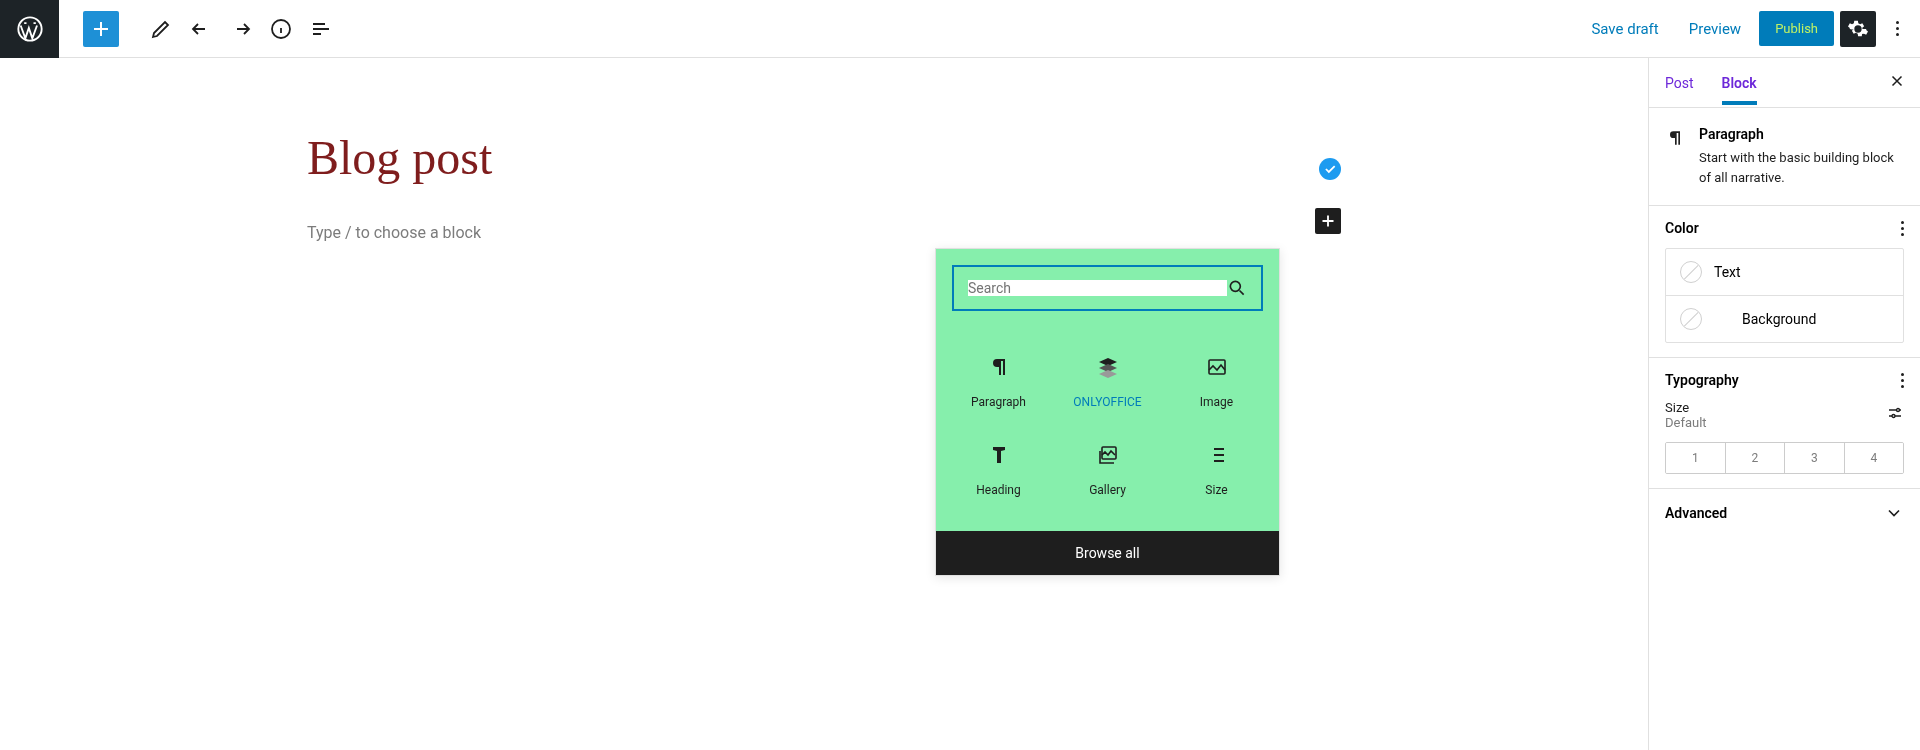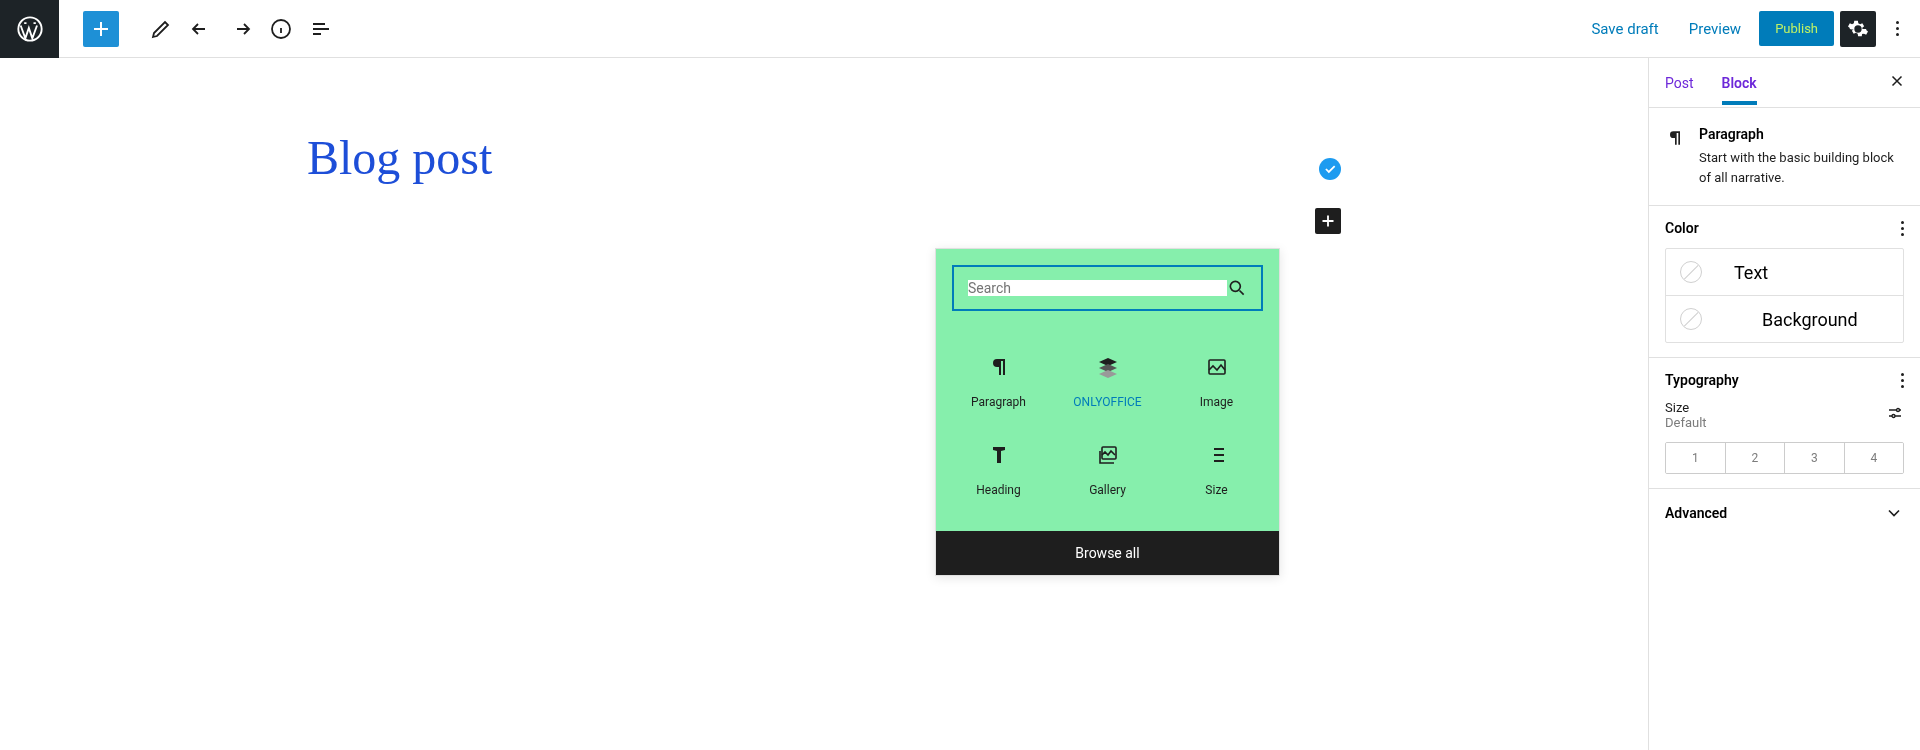--- a/index.html
+++ b/index.html
@@ -21,21 +21,21 @@
 .publish-btn { background: #007cba; color: #bef264; font-size: 13px; padding: 10px 16px; cursor: pointer; border: none; border-radius: 2px; }
 .settings-btn { width: 36px; height: 36px; background: #1d2327; color: #fff; display: flex; align-items: center; justify-content: center; cursor: pointer; border-radius: 2px; }
 .settings-btn svg { width: 22px; height: 22px; }
 .more-btn { width: 30px; height: 44px; display: flex; align-items: center; justify-content: center; cursor: pointer; border: none; background: transparent; }
 .vdots { display: flex; flex-direction: column; gap: 3px; }
 .vdots span { width: 3px; height: 3px; background: #1e1e1e; border-radius: 50%; }
 
 
 .main { display: flex; height: calc(750px - 58px); }
 .editor-area { flex: 1; border-right: 1px solid #e0e0e0; position: relative; padding-top: 72px; }
-.post-title { font-family: Georgia, "Times New Roman", serif; font-size: 48px; font-weight: 400; color: #1d4ed8; margin-left: 307px; }
+.post-title { font-family: Georgia, "Times New Roman", serif; font-size: 48px; font-weight: 400; color: #7f1d1d; margin-left: 307px; }
 .block-prompt { color: #7c7c7c; font-size: 16px; margin-left: 307px; margin-top: 38px; }
 
 
 .check-badge { position: absolute; right: 307px; top: 100px; width: 22px; height: 22px; border-radius: 50%; background: #1d9bf0; display: flex; align-items: center; justify-content: center; }
 .check-badge svg { width: 14px; height: 14px; }
 
 
 .inline-add { position: absolute; right: 307px; top: 150px; width: 26px; height: 26px; background: #1e1e1e; color: #fff; display: flex; align-items: center; justify-content: center; cursor: pointer; border-radius: 2px; }
 .inline-add svg { width: 22px; height: 22px; }
 
@@ -70,21 +70,21 @@
 .panel { border-bottom: 1px solid #e0e0e0; padding: 14px 16px; }
 .panel-header { display: flex; justify-content: space-between; align-items: center; margin-bottom: 12px; }
 .panel-header h4 { font-size: 14px; font-weight: 600; }
 .panel-header .pdots { cursor: pointer; }
 
 .color-box { border: 1px solid #e0e0e0; border-radius: 2px; }
 .color-row { display: flex; align-items: center; padding: 12px 14px; gap: 12px; cursor: pointer; }
 .color-row + .color-row { border-top: 1px solid #e0e0e0; gap: 40px; }
 .color-swatch { width: 22px; height: 22px; border-radius: 50%; border: 1px solid #d0d0d0; position: relative; overflow: hidden; }
 .color-swatch::after { content: ""; position: absolute; width: 140%; height: 1px; background: #d0d0d0; top: 50%; left: -20%; transform: rotate(-45deg); }
-.color-row span { font-size: 18px; margin-left: 20px; }
+.color-row span { font-size: 14px; }
 
 .typo-size { display: flex; align-items: center; justify-content: space-between; margin-bottom: 12px; }
 .typo-size .ts-left { display: flex; font-size: 13px; flex-direction: column; }
 .typo-size .ts-left .ts-label { color: #1e1e1e; margin-right: 6px; }
 .typo-size .ts-left .ts-value { color: #7c7c7c; }
 .typo-size .slider-icon svg { width: 18px; height: 18px; }
 
 .size-buttons { display: flex; border: 1px solid #ccc; border-radius: 2px; overflow: hidden; }
 .size-btn { flex: 1; text-align: center; padding: 8px 0; font-size: 12px; color: #7c7c7c; border-right: 1px solid #ccc; cursor: pointer; background: #fff; border-top: none; border-bottom: none; border-left: none; }
 .size-btn:last-child { border-right: none; }
@@ -153,20 +153,21 @@
           <span></span>
           <span></span>
         </div>
     </button>
   </div>
 </div>
 
 <div class="main">
   <div class="editor-area">
     <h1 class="post-title">Blog post</h1>
+    <p class="block-prompt">Type / to choose a block</p>
 
     <div class="check-badge">
       <svg viewBox="0 0 24 24" fill="none" stroke="#fff" stroke-width="3">
           <path d="M5 12l5 5L20 7"></path>
         </svg>
     </div>
 
     <div class="inline-add">
       <svg viewBox="0 0 24 24" fill="none" stroke="currentColor" stroke-width="2">
           <path d="M12 6v12M6 12h12"></path>

